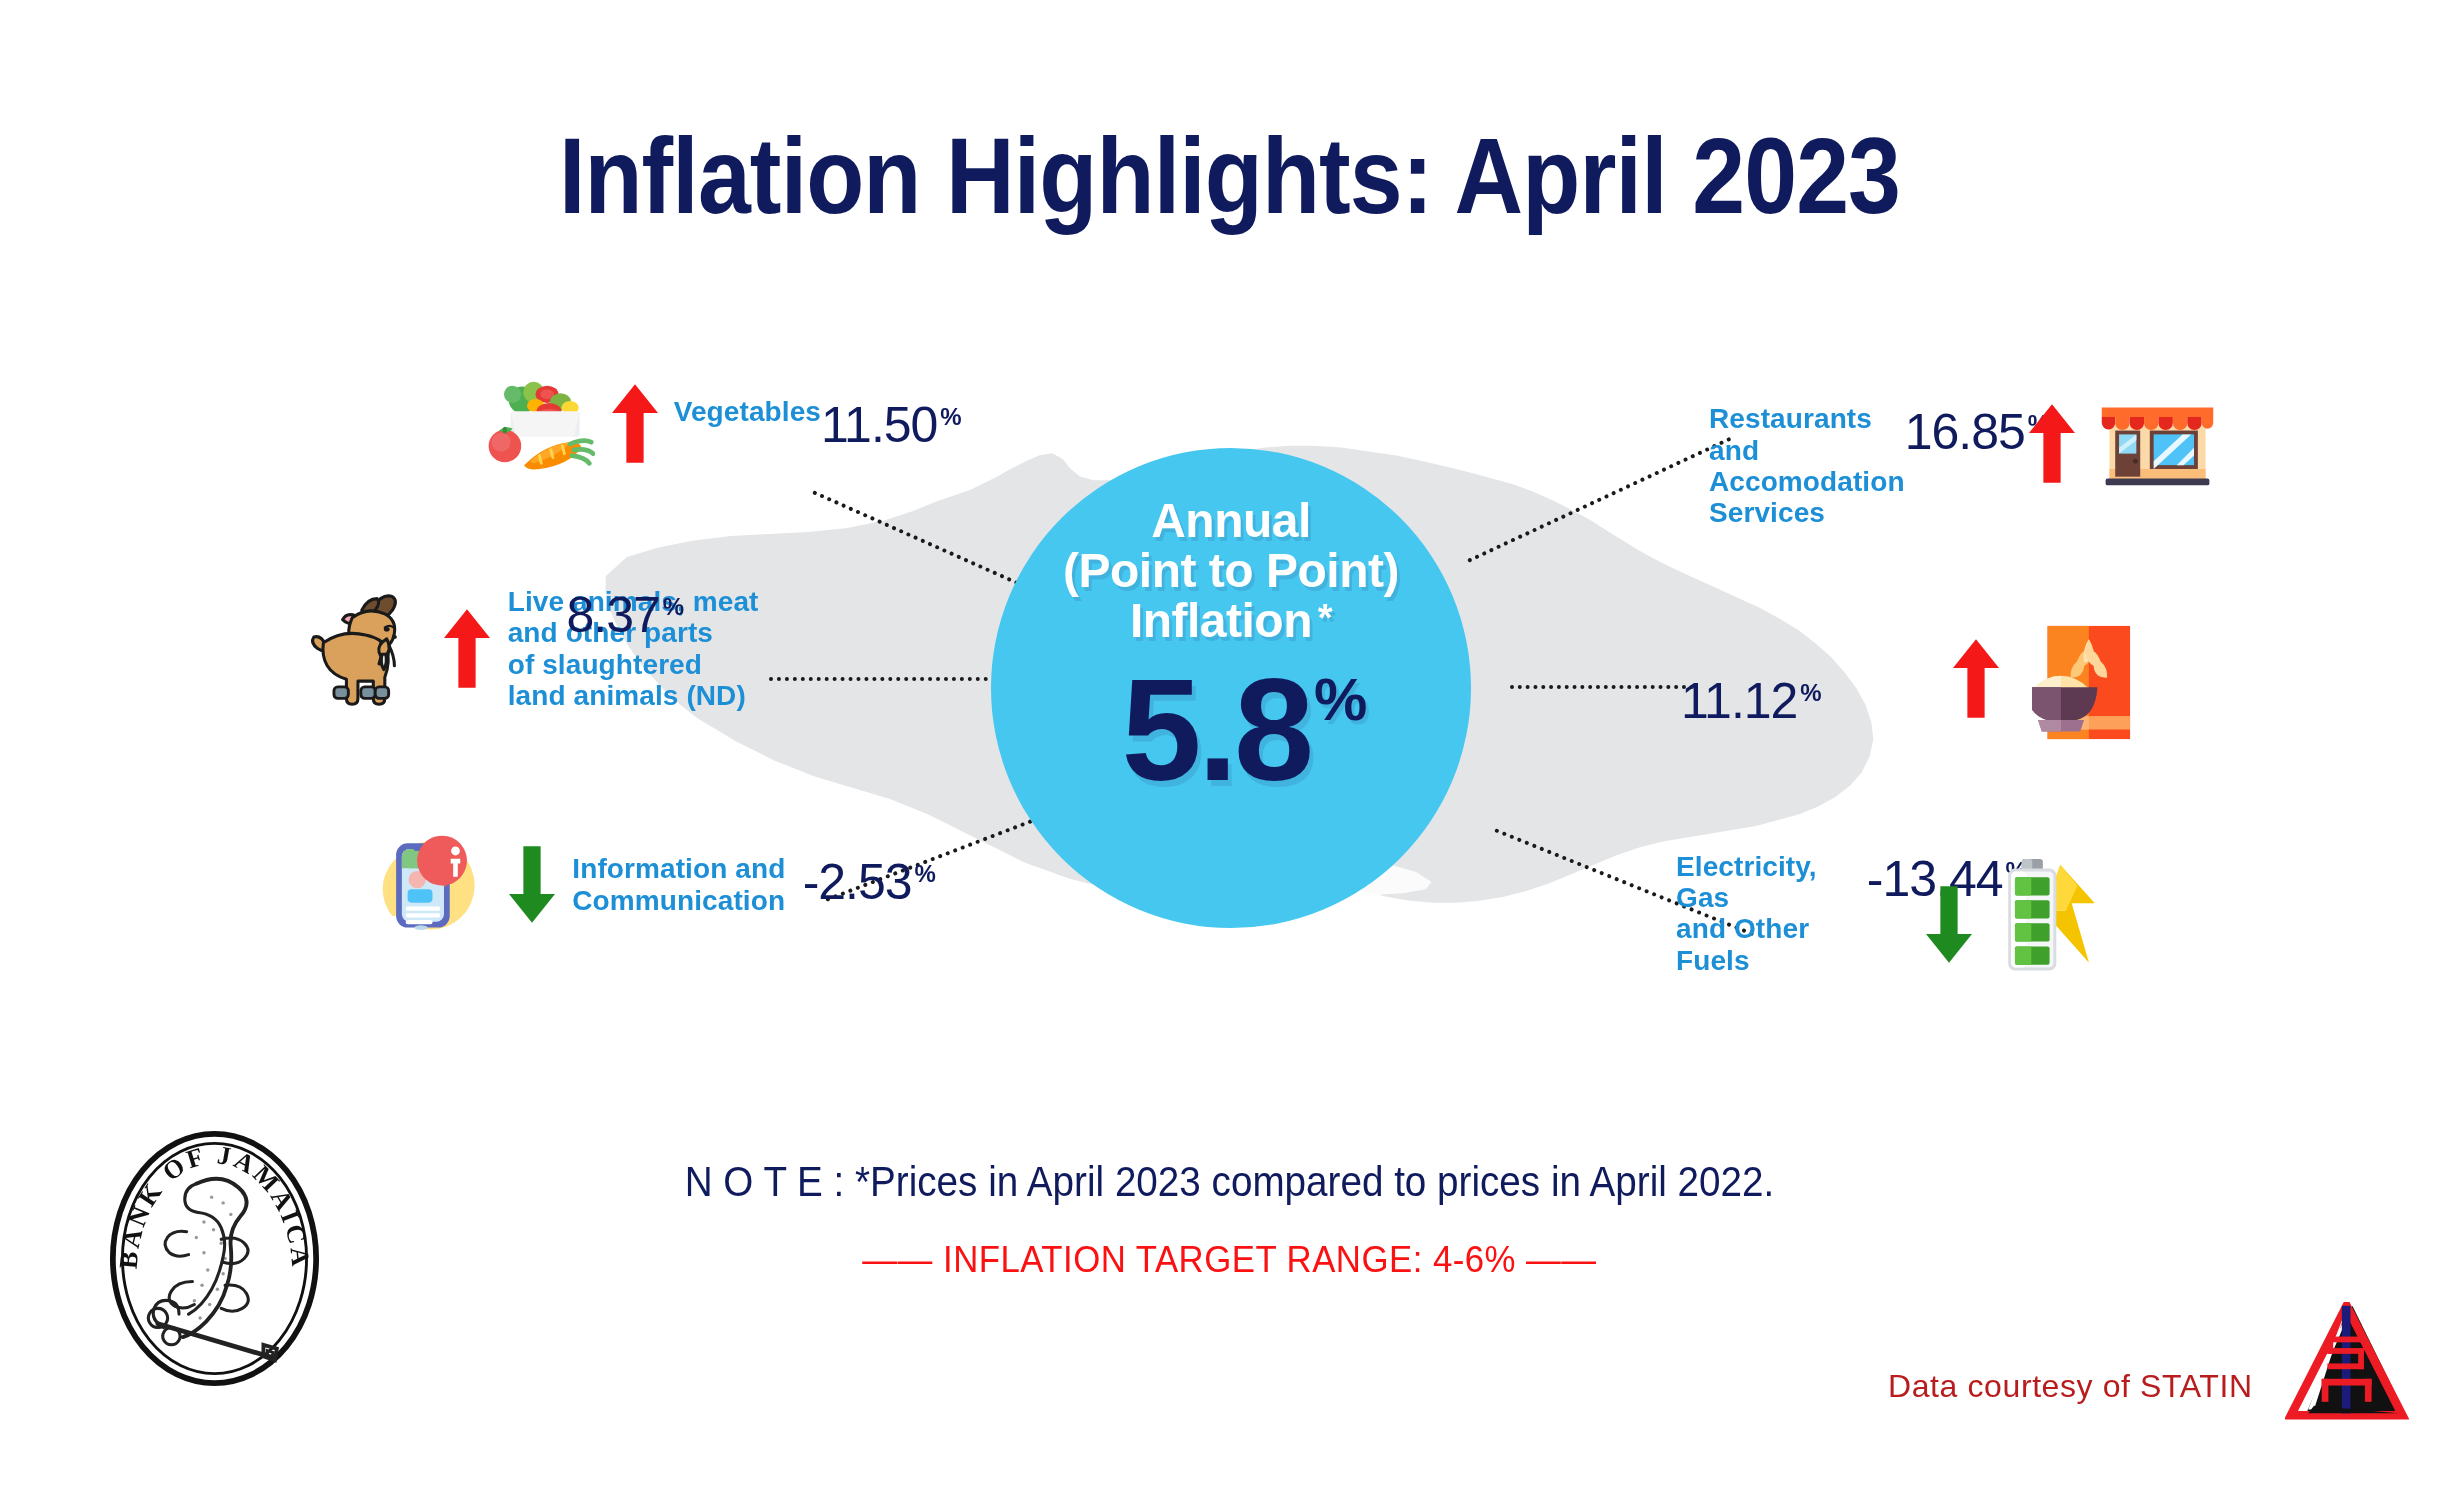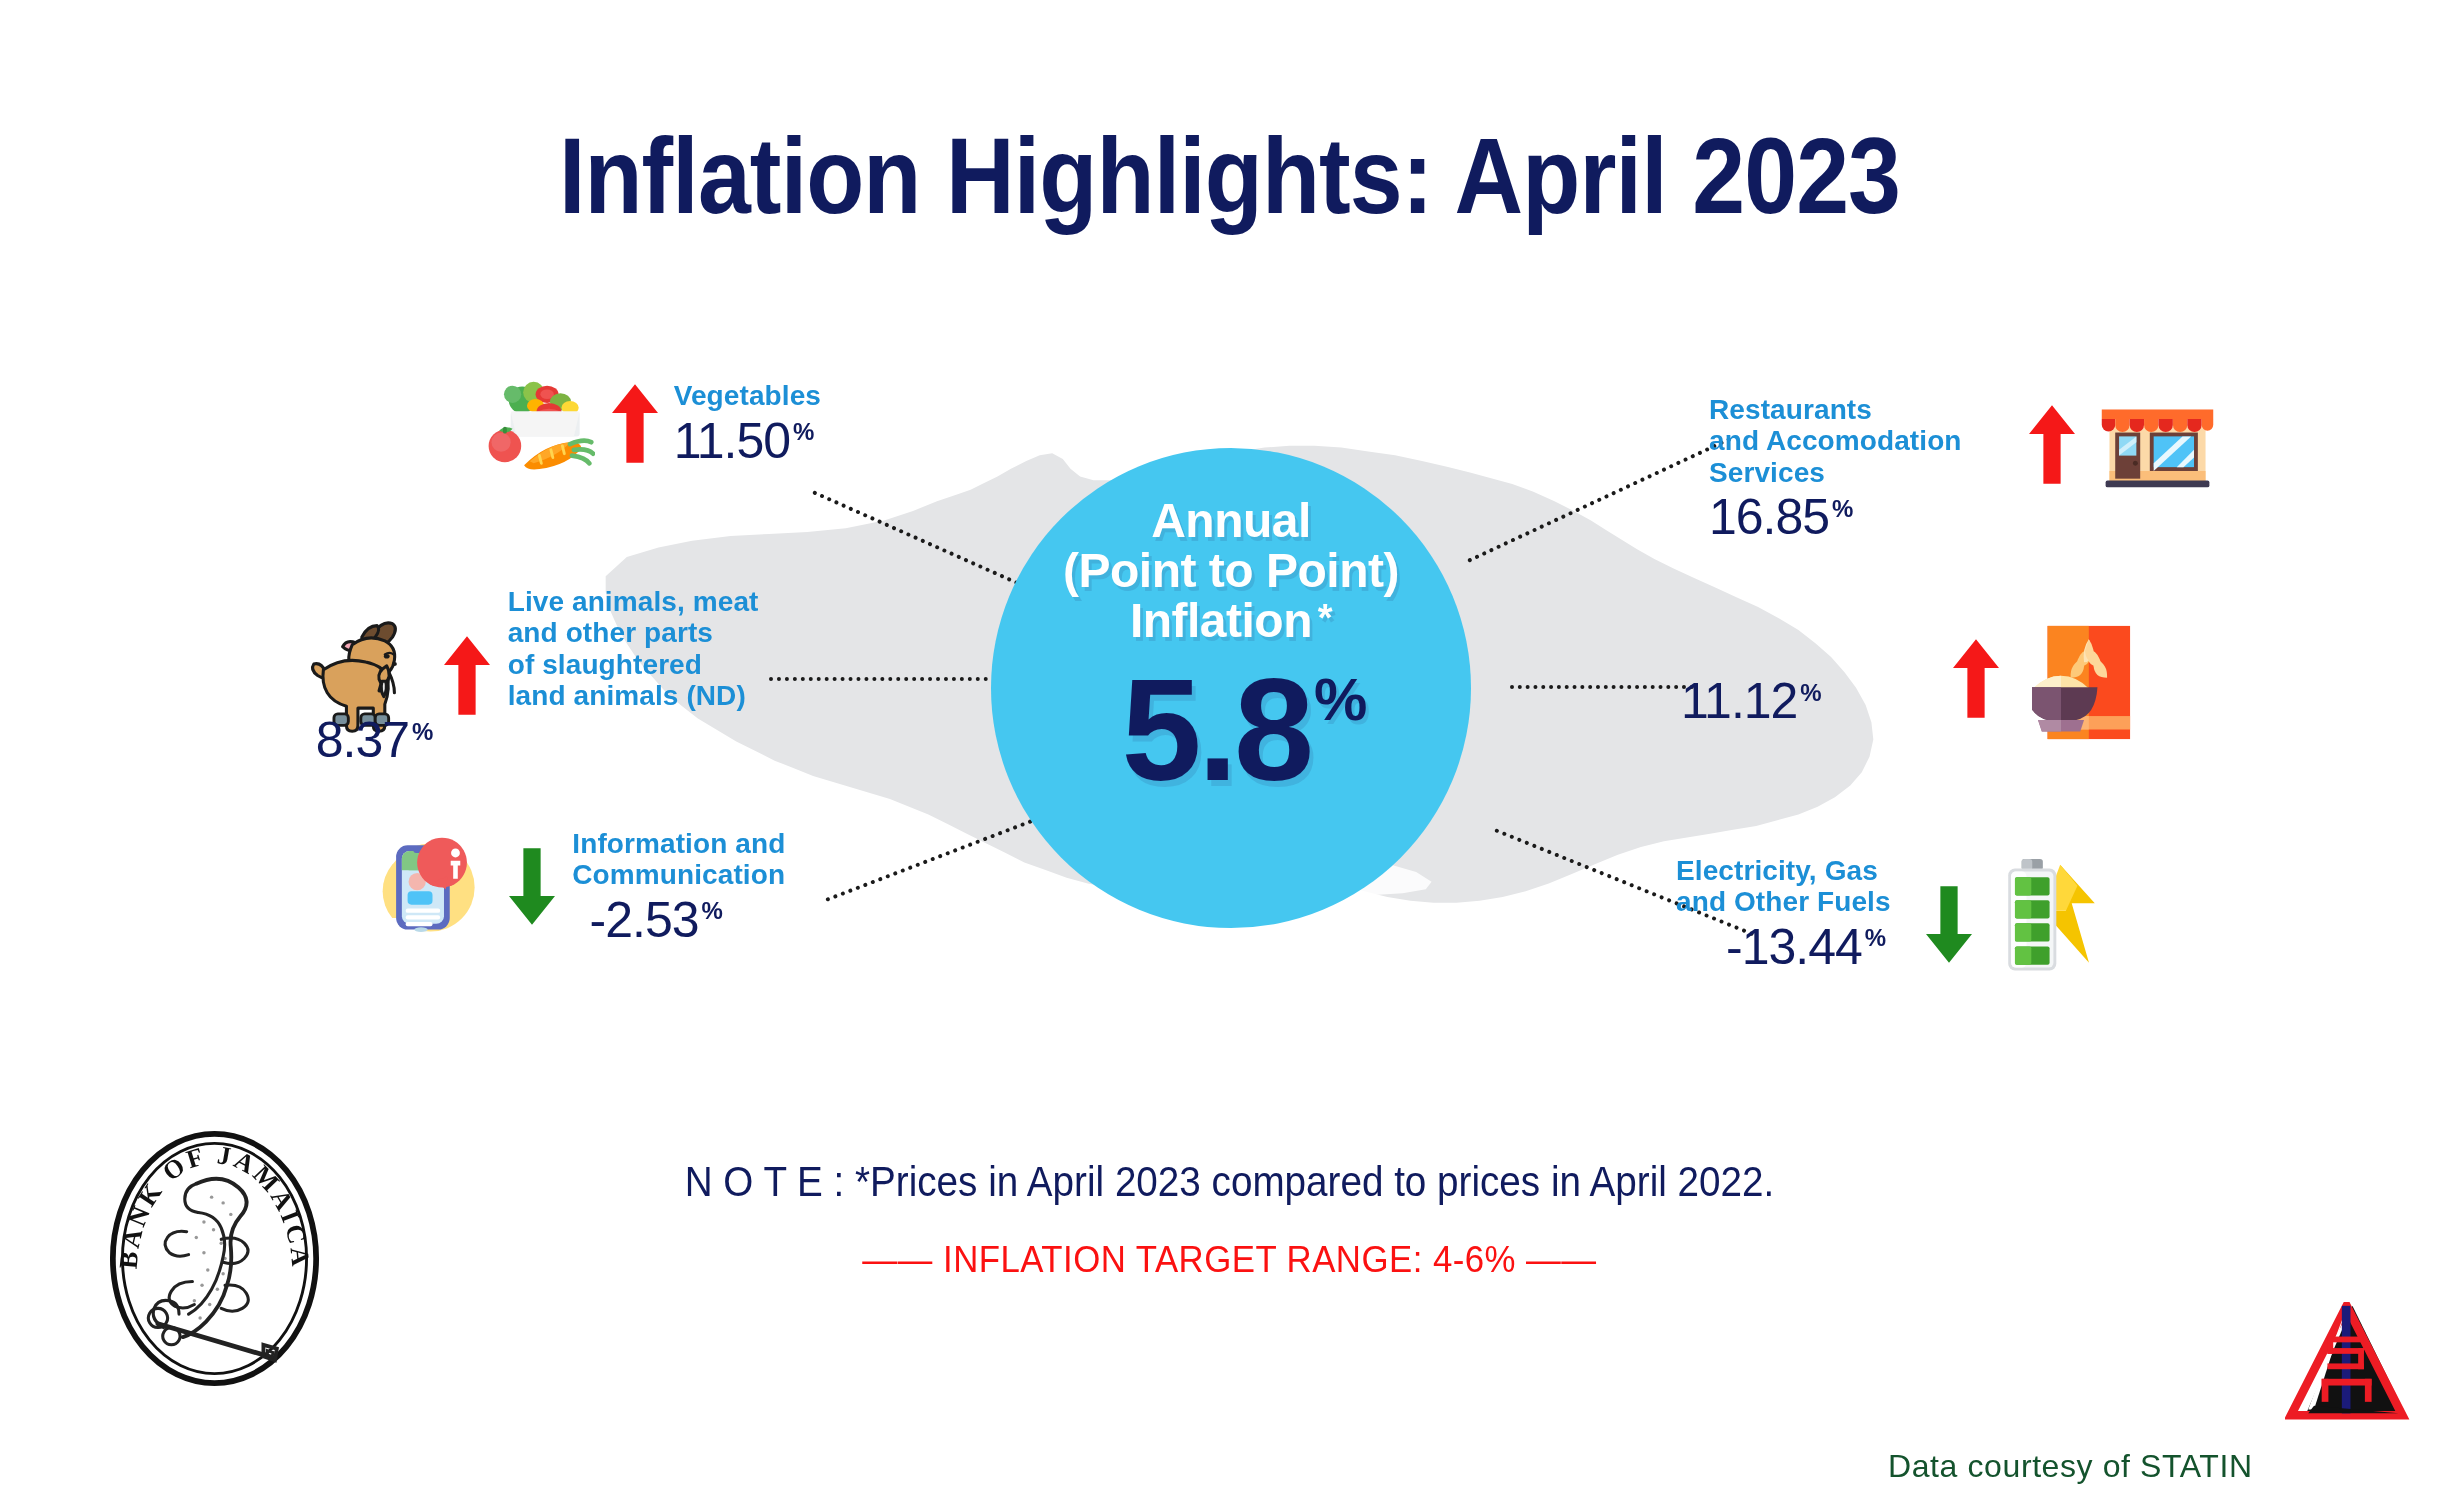--- a/index.html
+++ b/index.html
@@ -109,21 +109,21 @@
     margin-left: 3.8px;
     text-shadow: 2.9px 3.8px 0 rgba(60,160,205,0.5);
   }
 
   
   .stat {
     position: absolute;
     display: flex;
     align-items: center;
   }
-  .stat-text { display: flex; flex-direction: column; }
+  .stat-text { display: flex; flex-direction: row; }
   .stat.right .stat-text { align-items: flex-start; }
   .stat-label {
     color: #1C8FD6;
     font-weight: bold;
     font-size: 28px;
     line-height: 1.12;
     white-space: pre-line;
     letter-spacing: 0.1px;
   }
   .stat-value-row {
@@ -179,22 +179,22 @@
     transform-origin: center top;
     white-space: nowrap;
   }
 
   
   #boj-logo { position: absolute; left: 104px; top: 1130px; width: 221px; height: 257px; }
   #boj-logo svg { display: block; width: 100%; height: 100%; }
   #statin-credit {
     position: absolute;
     left: 1888px;
-    top: 1448px;
-    color: #14532d;
+    top: 1368px;
+    color: #b91c1c;
     font-size: 32px;
     letter-spacing: 0.6px;
     white-space: nowrap;
     text-align: center;
   }
   #statin-logo { position: absolute; left: 2285px; top: 1302px; width: 130px; height: 120px; }
   #statin-logo svg { display: block; width: 100%; height: 100%; }
 </style>
 </head>
 <body>

